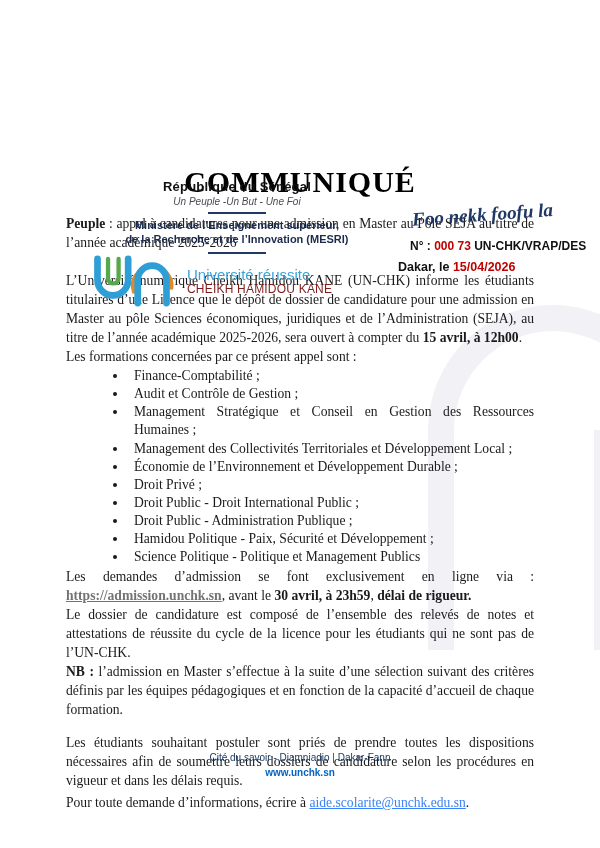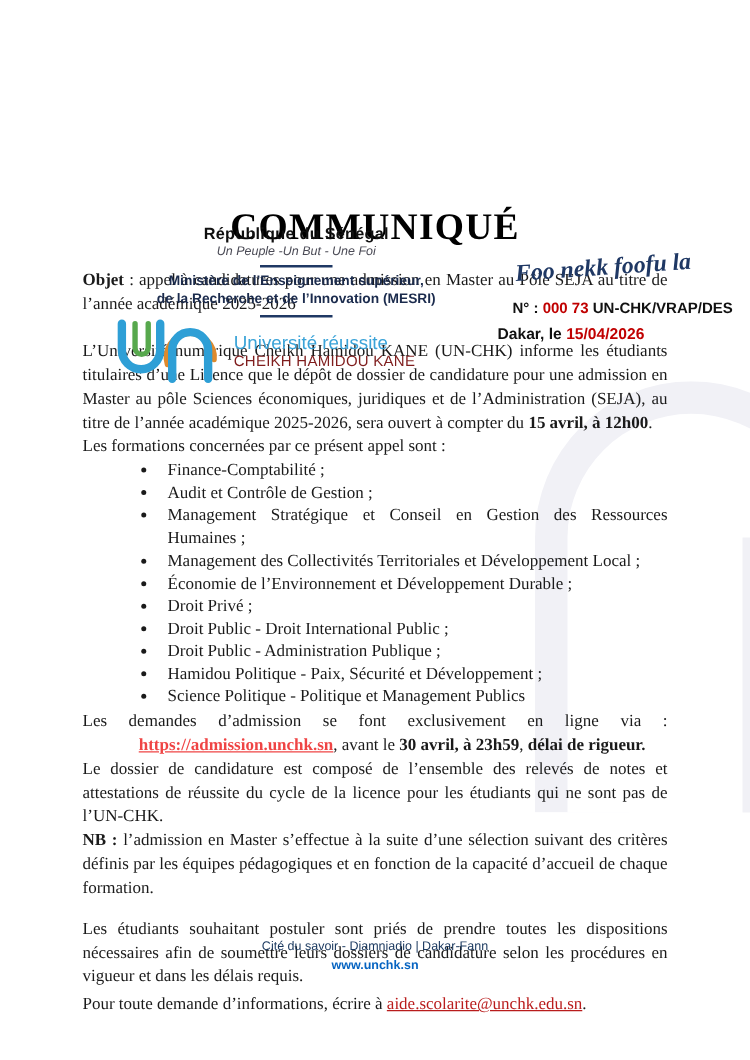--- a/index.html
+++ b/index.html
@@ -46,22 +46,22 @@
     margin-top:165px; text-align:center; font-size:30px; font-weight:bold;
     letter-spacing:1px; color:#000;
   }
   .body-text { padding:0 66px; font-size:13.6px; line-height:1.4; text-align:justify; }
   .objet { margin-top:15px; }
   .para { margin-top:0; }
   .intro { margin-top:19px; }
   .b { font-weight:bold; }
   ul.formations { list-style:disc; margin:1px 0 1px 62px; }
   ul.formations li { padding-left:6px; line-height:1.33; }
-  a.doc-link { color:#ef4444; font-weight:bold; text-decoration:underline;margin-left:45px; }
-  a.mail-link { color:#b91c1c; text-decoration:underline; }
+  a.doc-link { color:#737373; font-weight:bold; text-decoration:underline; }
+  a.mail-link { color:#3b82f6; text-decoration:underline; }
   .closing { margin-top:14px; }
   .contact { margin-top:3px; }
   
   .footer {
     position:absolute; left:0; bottom:32px; width:100%; text-align:center;
     font-family:"Liberation Sans", sans-serif; font-size:10px; color:#17365d; line-height:1.5;
   }
   .footer a.f-mail { color:#0563c1; text-decoration:underline; font-weight:bold; }
   .footer .site { color:#0563c1; font-weight:bold; text-decoration:none;text-align:center; }
 </style>
@@ -100,21 +100,21 @@
     <div class="ref-block">
       <div class="script-note">Foo nekk foofu la</div>
       <div class="ref-line"><span>N° : </span><span class="red">000 73</span><span> UN-CHK/VRAP/DES</span></div>
       <div class="date-line"><span>Dakar, le </span><span class="red">15/04/2026</span></div>
     </div>
 
     <h1 class="doc-title">COMMUNIQUÉ</h1>
 
     <div class="body-text">
 
-      <p class="objet"><span class="b">Objet</span><span> : appel à candidatures pour une admission en Master au Pôle SEJA au titre de l’année académique 2025-2026</span></p>
+      <p class="objet"><span class="b">Peuple</span><span> : appel à candidatures pour une admission en Master au Pôle SEJA au titre de l’année académique 2025-2026</span></p>
 
       <p class="intro"><span>L’Université numérique Cheikh Hamidou KANE (UN-CHK) informe les étudiants titulaires d’une Licence que le dépôt de dossier de candidature pour une admission en Master au pôle Sciences économiques, juridiques et de l’Administration (SEJA), au titre de l’année académique 2025-2026, sera ouvert à compter du </span><span class="b">15 avril, à 12h00</span><span>.</span></p>
 
       <p class="para">Les formations concernées par ce présent appel sont :</p>
 
       <ul class="formations">
         <li>Finance-Comptabilité ;</li>
         <li>Audit et Contrôle de Gestion ;</li>
         <li>Management Stratégique et Conseil en Gestion des Ressources Humaines ;</li>
         <li>Management des Collectivités Territoriales et Développement Local ;</li>

